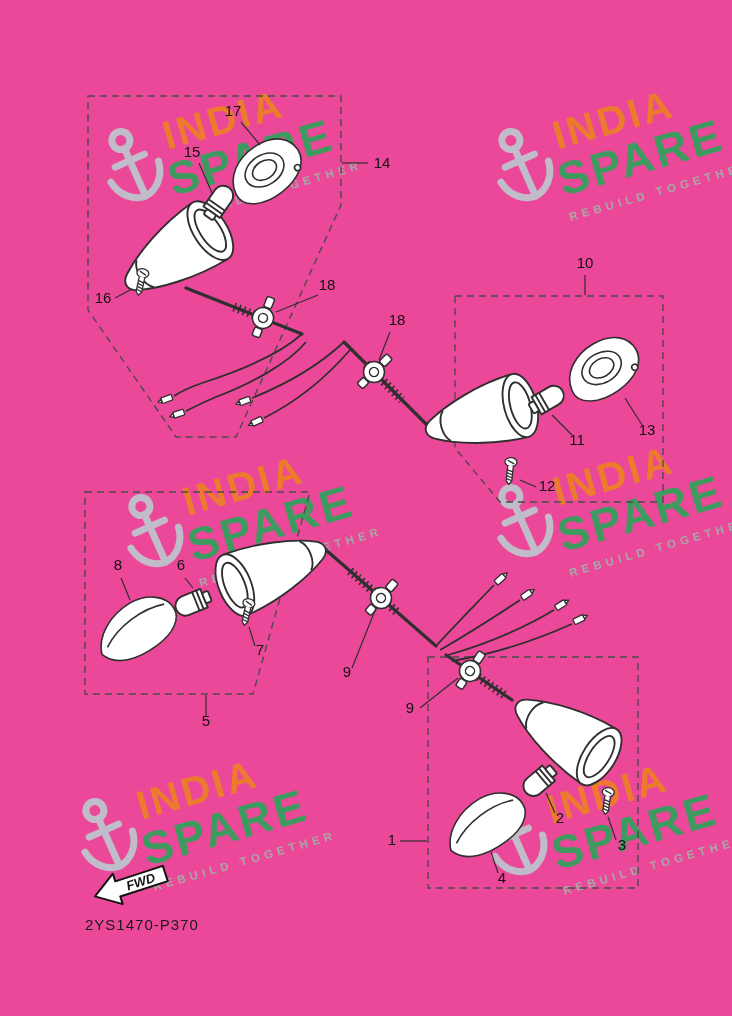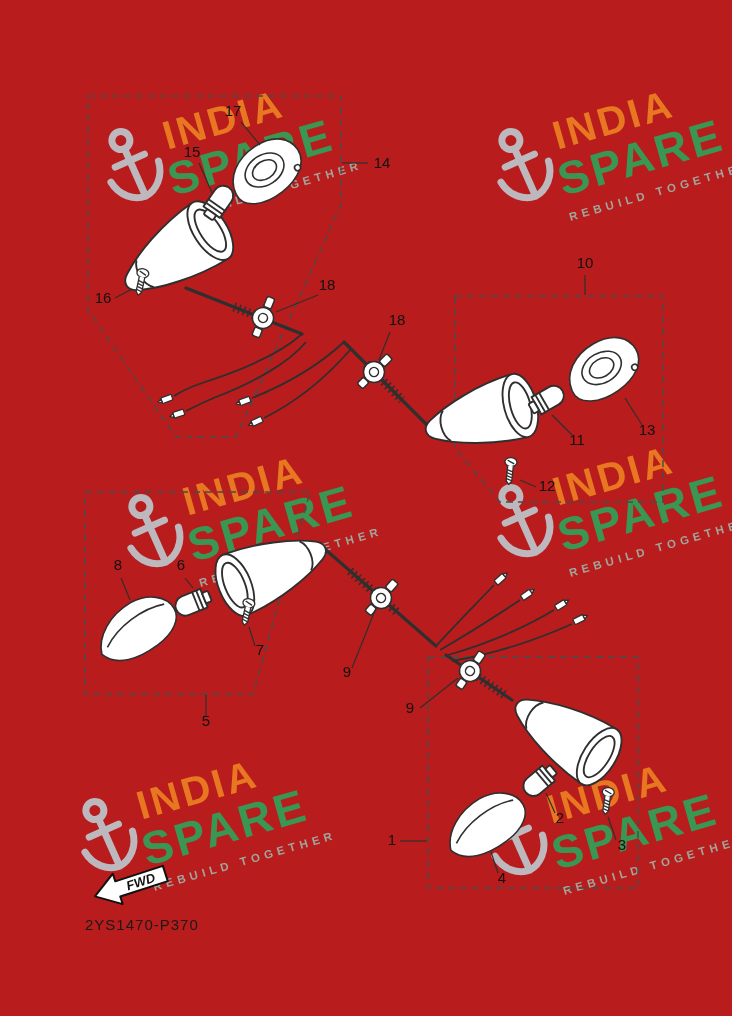--- a/index.html
+++ b/index.html
@@ -1,16 +1,16 @@
 <!DOCTYPE html>
 <html><head>
 <meta charset="utf-8">
 <style>
   html,body{margin:0;padding:0;background:#ffffff;}
-  .page{position:relative;width:732px;height:1016px;background:#b91c1c;overflow:hidden;
+  .page{position:relative;width:732px;height:1016px;background:#ec4899;overflow:hidden;
         font-family:"Liberation Sans",sans-serif;}
   svg{display:block;}
   .wm-india{font-family:"Liberation Sans",sans-serif;font-weight:700;font-size:40px;
             fill:#ee8122;letter-spacing:3px;text-anchor:middle;}
   .wm-spare{font-family:"Liberation Sans",sans-serif;font-weight:700;font-size:46px;
             fill:#2ca45a;letter-spacing:3px;text-anchor:middle;}
   .wm-tag{font-family:"Liberation Sans",sans-serif;font-weight:600;font-size:11.5px;
           fill:#9fb3a9;letter-spacing:4.5px;text-anchor:middle;}
   .callout{font-family:"Liberation Sans",sans-serif;font-size:15px;fill:#111;text-anchor:middle;}
   .leader{stroke:#2f2f2f;stroke-width:1.2;fill:none;}

